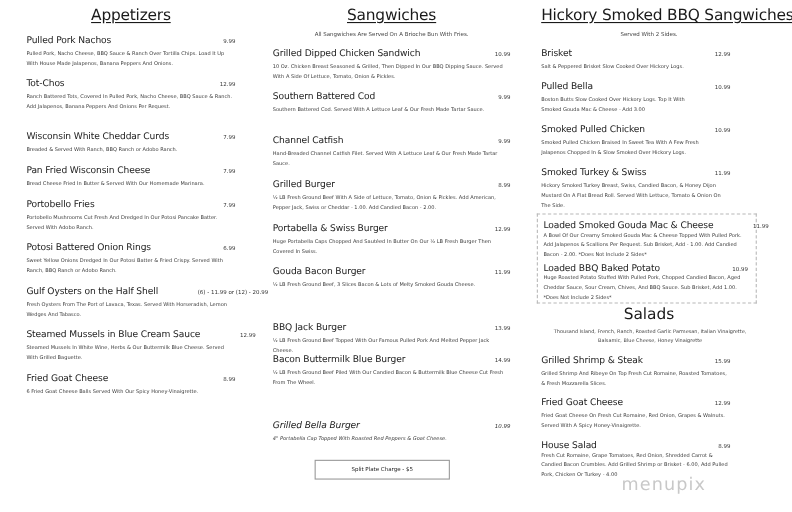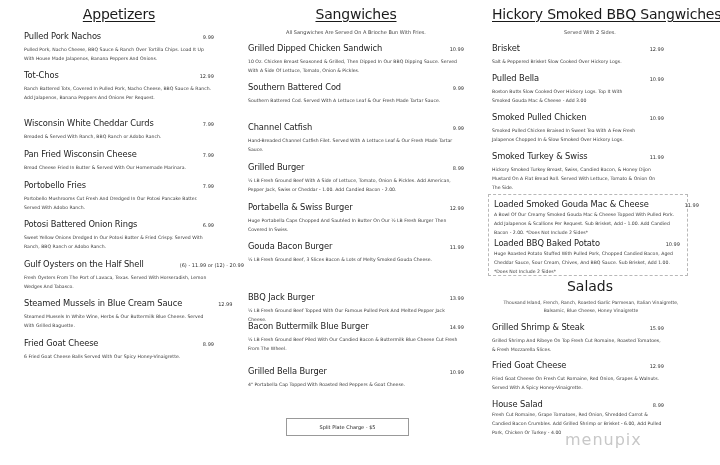--- a/index.html
+++ b/index.html
@@ -158,21 +158,21 @@
       </div>
     <div class="item-desc">½ LB Fresh Ground Beef Topped With Our Famous Pulled Pork And Melted Pepper Jack Cheese.</div>
   </div>
   <div class="item" style="top:321px;">
     <div class="item-head">
         <span class="item-name">Bacon Buttermilk Blue Burger</span>
         <span class="item-price">14.99</span>
       </div>
     <div class="item-desc">½ LB Fresh Ground Beef Piled With Our Candied Bacon &amp; Buttermilk Blue Cheese Cut Fresh From The Wheel.</div>
   </div>
-  <div class="item" style="top:366px;">
+  <div class="item" style="top:381px;font-style:italic;">
     <div class="item-head">
         <span class="item-name">Grilled Bella Burger</span>
         <span class="item-price">10.99</span>
       </div>
     <div class="item-desc">4" Portabella Cap Topped With Roasted Red Peppers &amp; Goat Cheese.</div>
   </div>
 </div>
 
 <div class="split-box">Split Plate Charge - $5</div>
 

